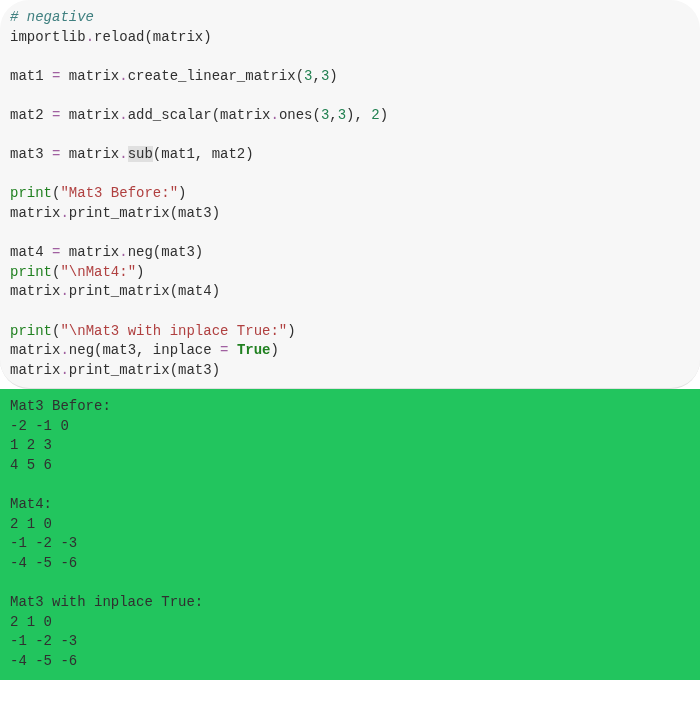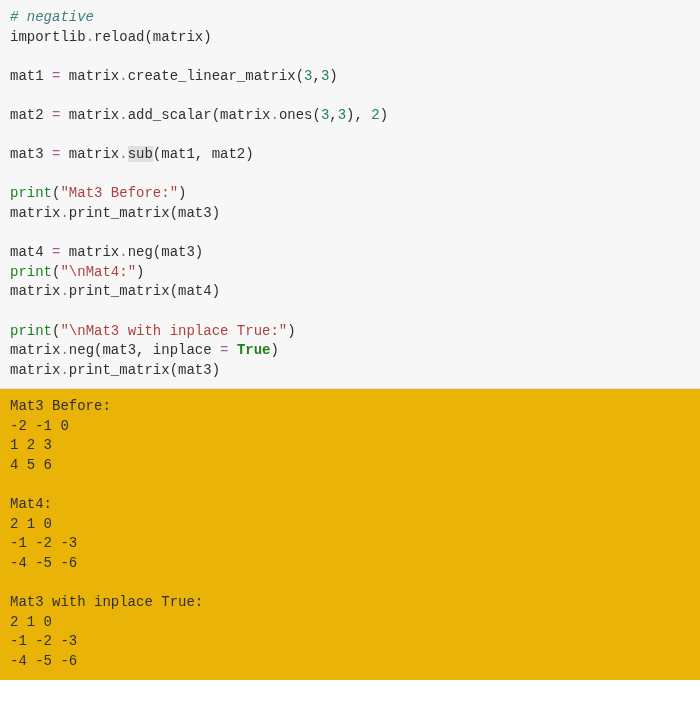--- a/index.html
+++ b/index.html
@@ -9,23 +9,24 @@
     line-height: 1.4;
     background: #ffffff;
     width: 700px;
   }
   .code-cell {
     background: #f7f7f7;
     padding: 8px 10px;
     border-bottom: 1px solid #e0e0e0;
     white-space: pre;
     color: #303030;
+    border-radius: 29px;
   }
   .output-cell {
-    background: #eab308;
+    background: #22c55e;
     padding: 8px 10px;
     white-space: pre;
     color: #303030;
   }
   .tok-comment { color: #408080; font-style: italic; }
   .tok-op { color: #a060a0; }
   .tok-num { color: #208050; }
   .tok-str { color: #b04040; }
   .tok-fn { color: #208020; }
   .tok-kw { color: #208020; font-weight: bold; }

